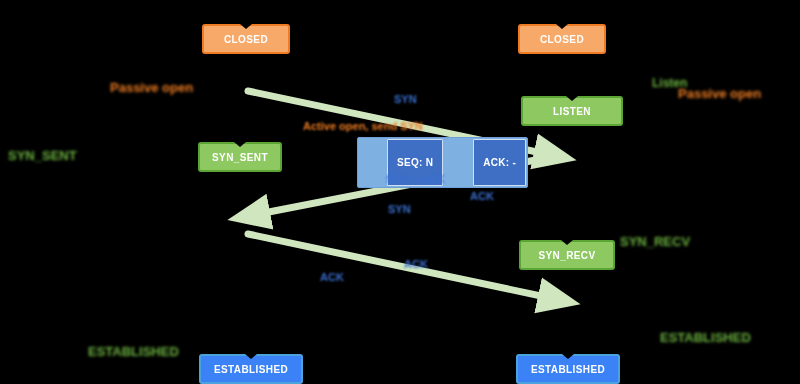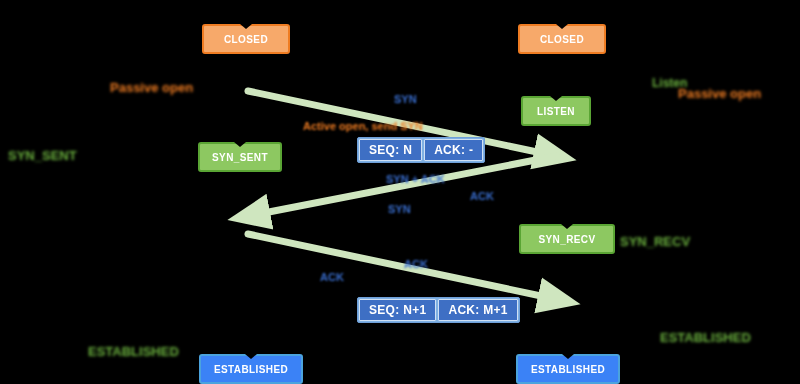--- a/index.html
+++ b/index.html
@@ -45,22 +45,22 @@
   }
 
   
   .seqack{
     position:absolute; display:flex; box-sizing:border-box;
     border:1px solid #6f9fd8; background:#7fb0e2;
     border-radius:2px; padding:1px; gap:2px;
   }
   .seqack .cell{
     background:#3e6fc4; border:1px solid #cfe0f5;
-    color:#fff; font-size:12px; font-weight:700; letter-spacing:.3px;
-    padding:3px 9px; white-space:nowrap; border-radius:1px;
+    color:#fff; font-size:10px; font-weight:700; letter-spacing:.3px;
+    padding:17px 9px; white-space:nowrap; border-radius:1px;margin-left:28px;
   }
 
   
   .side-note{
     position:absolute; font-size:13px; font-weight:700;
     white-space:nowrap; filter:blur(1.6px);
   }
   .sn-green { color:#6cb33f; }
   .sn-orange{ color:#ef7c22; }
 </style>
@@ -92,25 +92,25 @@
   </div>
 
   <div class="state-box sb-blue" style="left:199px;top:354px;width:104px;height:30px;">
     <span>ESTABLISHED</span>
   </div>
 
   <div class="state-box sb-orange" style="left:518px;top:24px;width:88px;height:30px;">
     <span>CLOSED</span>
   </div>
 
-  <div class="state-box sb-green" style="left:521px;top:96px;width:70px;height:30px;">
+  <div class="state-box sb-green" style="left:521px;top:96px;width:102px;height:30px;">
     <span>LISTEN</span>
   </div>
 
-  <div class="state-box sb-green" style="left:519px;top:224px;width:96px;height:30px;">
+  <div class="state-box sb-green" style="left:519px;top:240px;width:96px;height:30px;">
     <span>SYN_RECV</span>
   </div>
 
   <div class="state-box sb-blue" style="left:516px;top:354px;width:104px;height:30px;">
     <span>ESTABLISHED</span>
   </div>
 
   <div class="flag" style="left:394px;top:93px;">SYN</div>
 
   <div class="orange-note" style="left:303px;top:120px;">Active open, send SYN</div>
@@ -121,24 +121,20 @@
   </div>
 
   <div class="flag" style="left:386px;top:173px;">SYN + ACK</div>
   <div class="flag" style="left:388px;top:203px;">SYN</div>
   <div class="flag" style="left:470px;top:190px;">ACK</div>
 
 
   <div class="flag" style="left:404px;top:258px;">ACK</div>
   <div class="flag" style="left:320px;top:271px;">ACK</div>
 
-  <div class="seqack" style="left:357px;top:297px;">
-    <span class="cell">SEQ: N+1</span>
-    <span class="cell">ACK: M+1</span>
-  </div>
 
   <div class="side-note sn-orange" style="left:110px;top:80px;">Passive open</div>
 
   <div class="side-note sn-green" style="left:652px;top:76px;font-size:12px;">Listen</div>
 
   <div class="side-note sn-orange" style="left:678px;top:86px;">Passive open</div>
 
   <div class="side-note sn-green" style="left:8px;top:148px;">SYN_SENT</div>
 
   <div class="side-note sn-green" style="left:620px;top:234px;">SYN_RECV</div>

